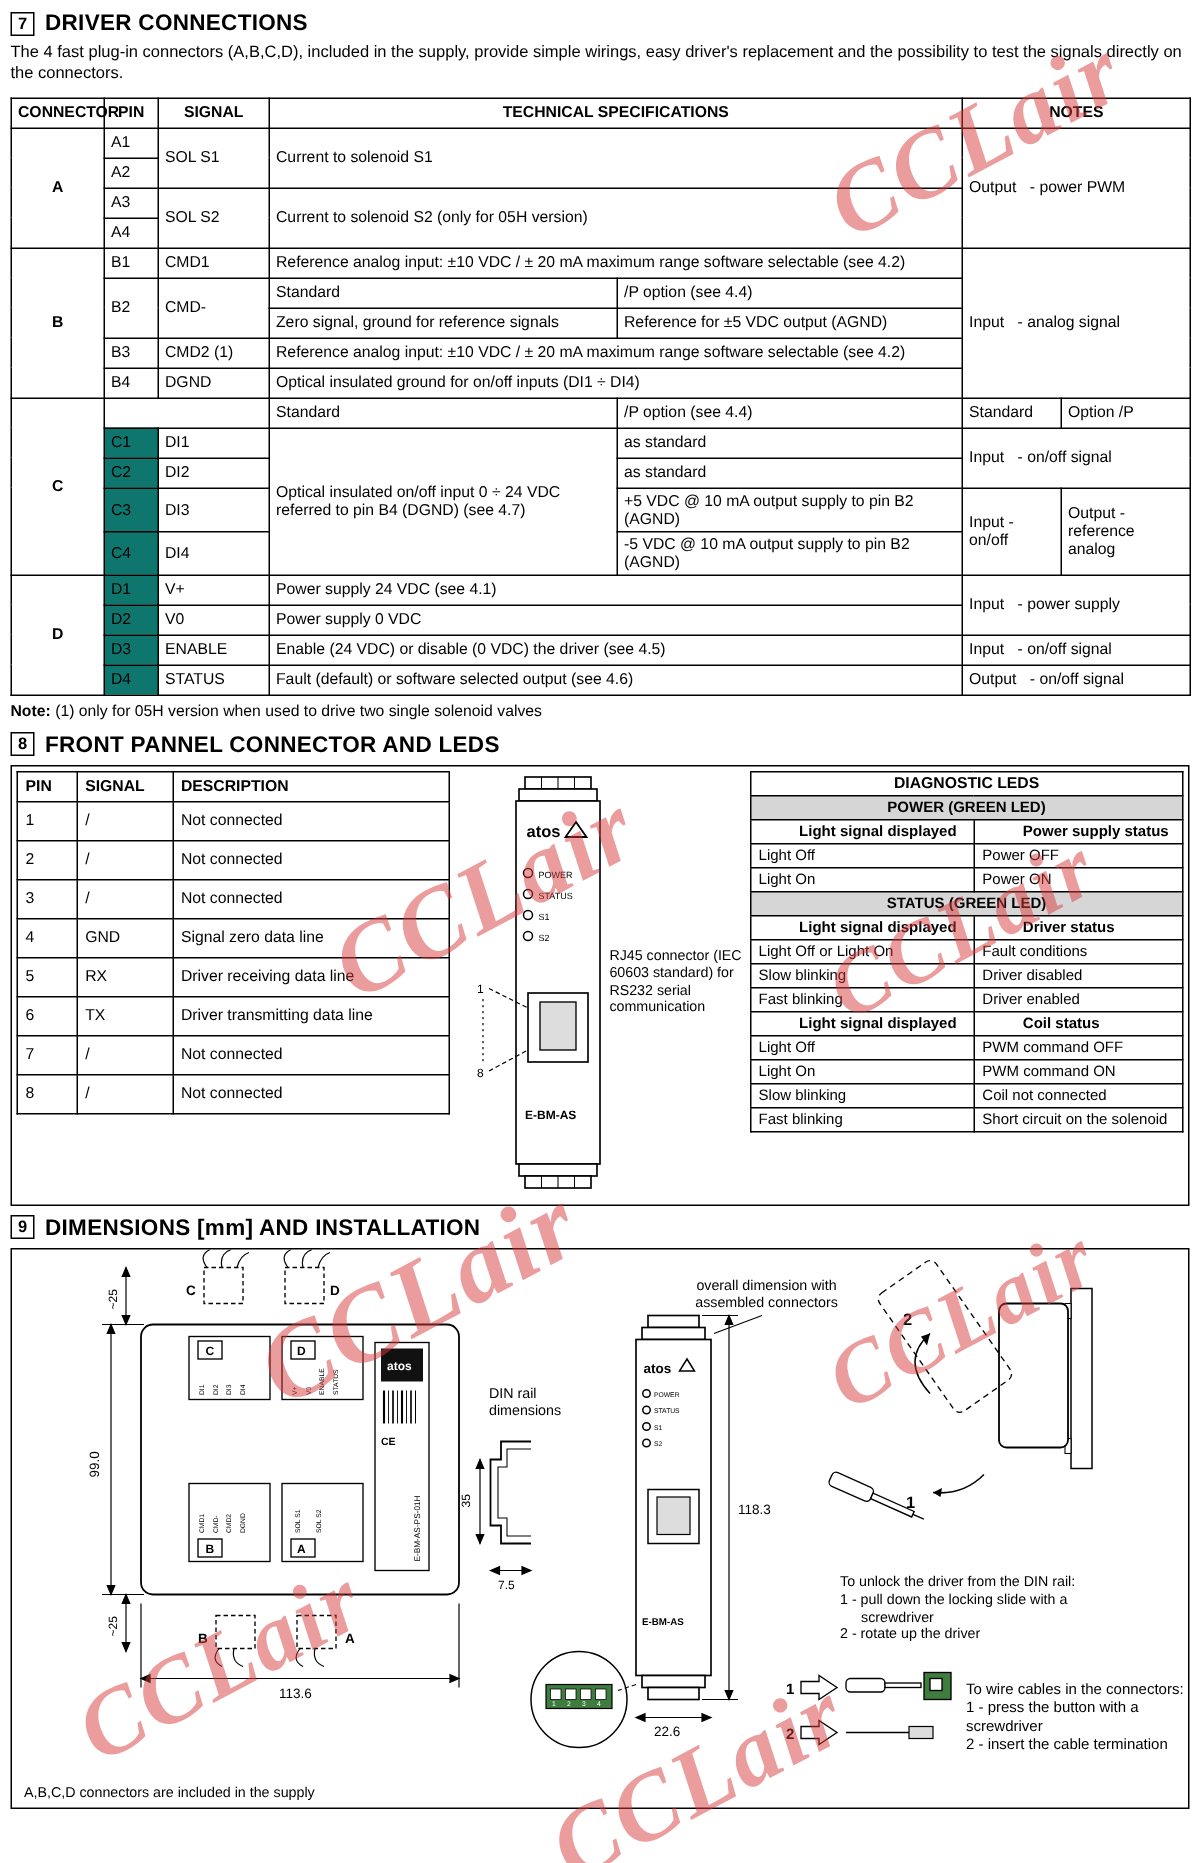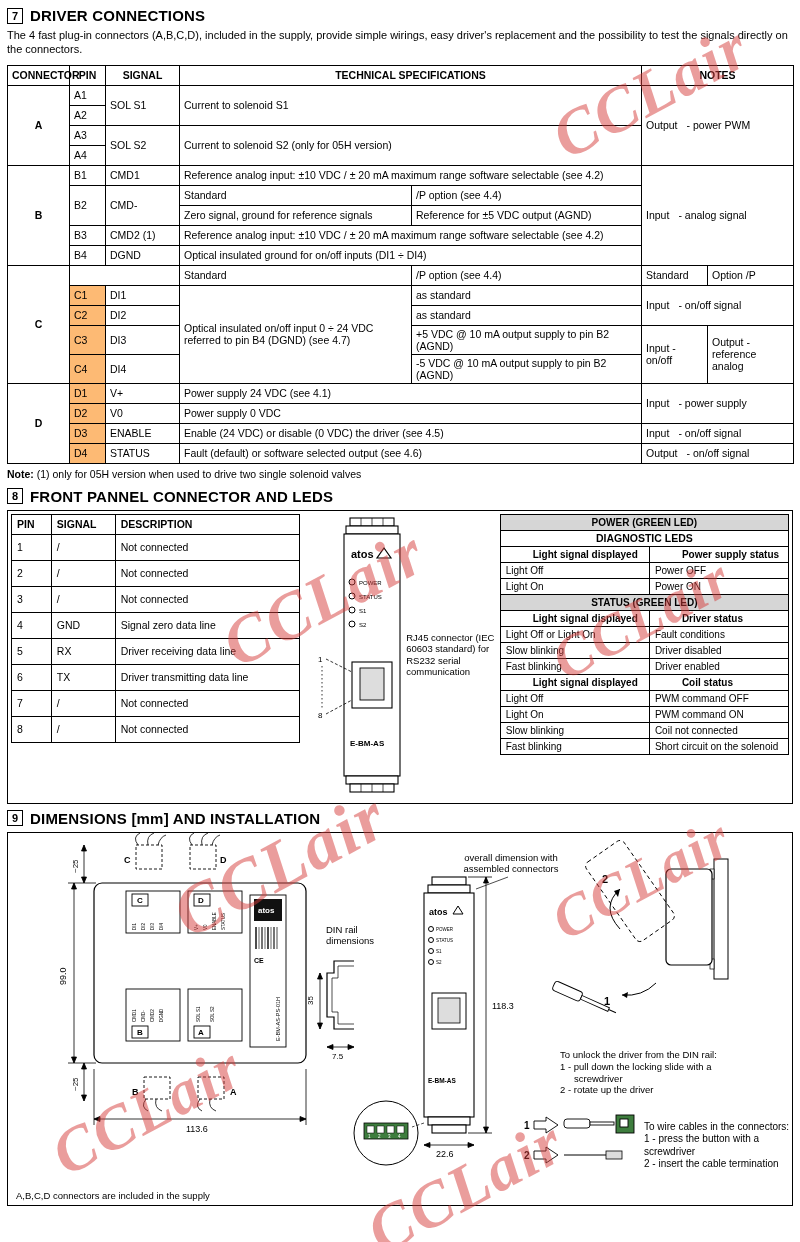--- a/index.html
+++ b/index.html
@@ -18,21 +18,21 @@
   .sec-title { font-weight:bold; font-size:15px; letter-spacing:.2px; }
 
   .intro { font-size:11px; line-height:1.25; margin:2px 0 8px; }
 
   
   table.conn { border-collapse:collapse; width:786px; table-layout:fixed; }
   table.conn td { border:1px solid #000; padding:2px 4px; font-size:10.5px; vertical-align:middle; height:20px; line-height:1.15; }
   td.hc { font-weight:bold; text-align:center; }
   td.cl { font-weight:bold; font-size:14px; text-align:center; }
   td.pin { }
-  td.gray { background:#fdba74; }
+  td.gray { background:#0f766e; }
   td.subh { }
   .nwrap { display:flex; gap:9px; }
   .noteline { margin:4px 0 8px; font-size:10.5px; }
   .noteline b { font-weight:bold; }
 
   
   .s8-box { border:1px solid #000; height:294px; display:flex; padding:3px; gap:0; position:relative; }
   table.rj45 { border-collapse:collapse; width:290px; align-self:flex-start; }
   table.rj45 td { border:1px solid #000; font-size:10.5px; padding:2px 5px; height:26px; vertical-align:middle; }
   table.rj45 td.title { font-weight:bold; text-align:center; height:20px; }
@@ -348,24 +348,24 @@
       <div class="dev-caption">RJ45 connector (IEC 60603 standard) for RS232 serial communication</div>
     </div>
 
     <table class="leds">
       <colgroup>
           <col style="width:150px">
           <col style="width:140px">
         </colgroup>
       <tbody>
           <tr>
+            <td class="title" colspan="2">DIAGNOSTIC LEDS</td>
+          </tr>
+      <tr>
             <td class="ghdr" colspan="2">POWER (GREEN LED)</td>
-          </tr>
-      <tr>
-            <td class="title" colspan="2">DIAGNOSTIC LEDS</td>
           </tr>
       <tr class="ghead">
             <td>Light signal displayed</td>
             <td>Power supply status</td>
           </tr>
       <tr>
             <td>Light Off</td>
             <td>Power OFF</td>
           </tr>
       <tr>

